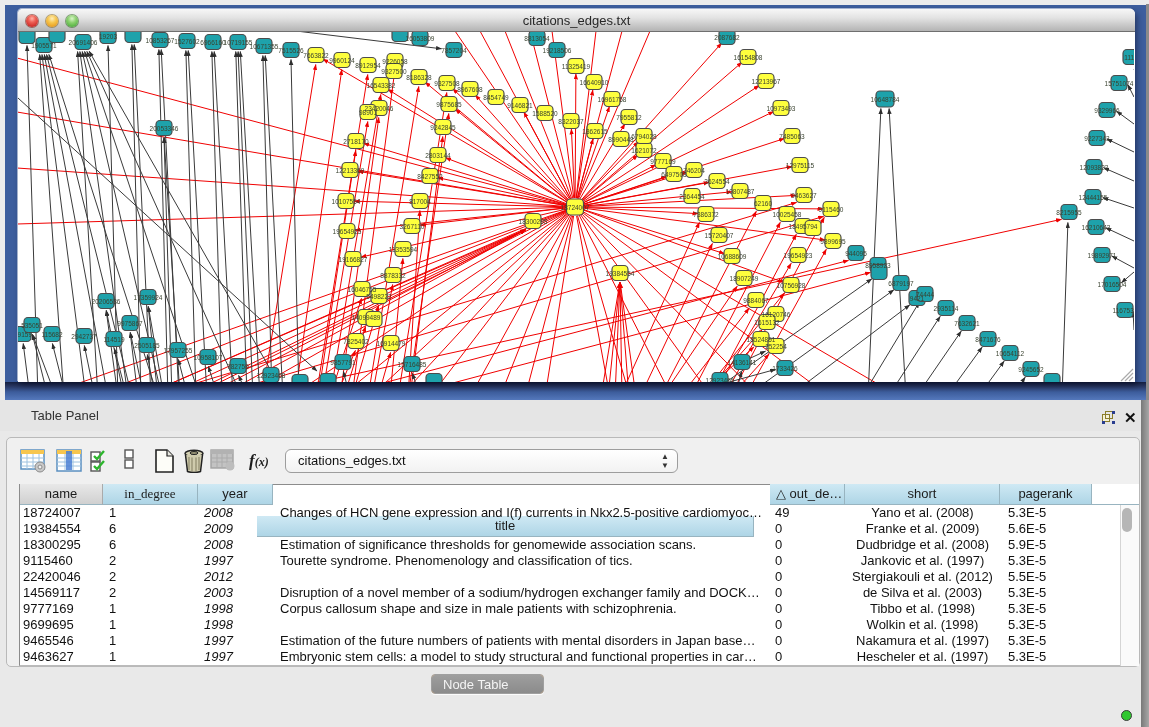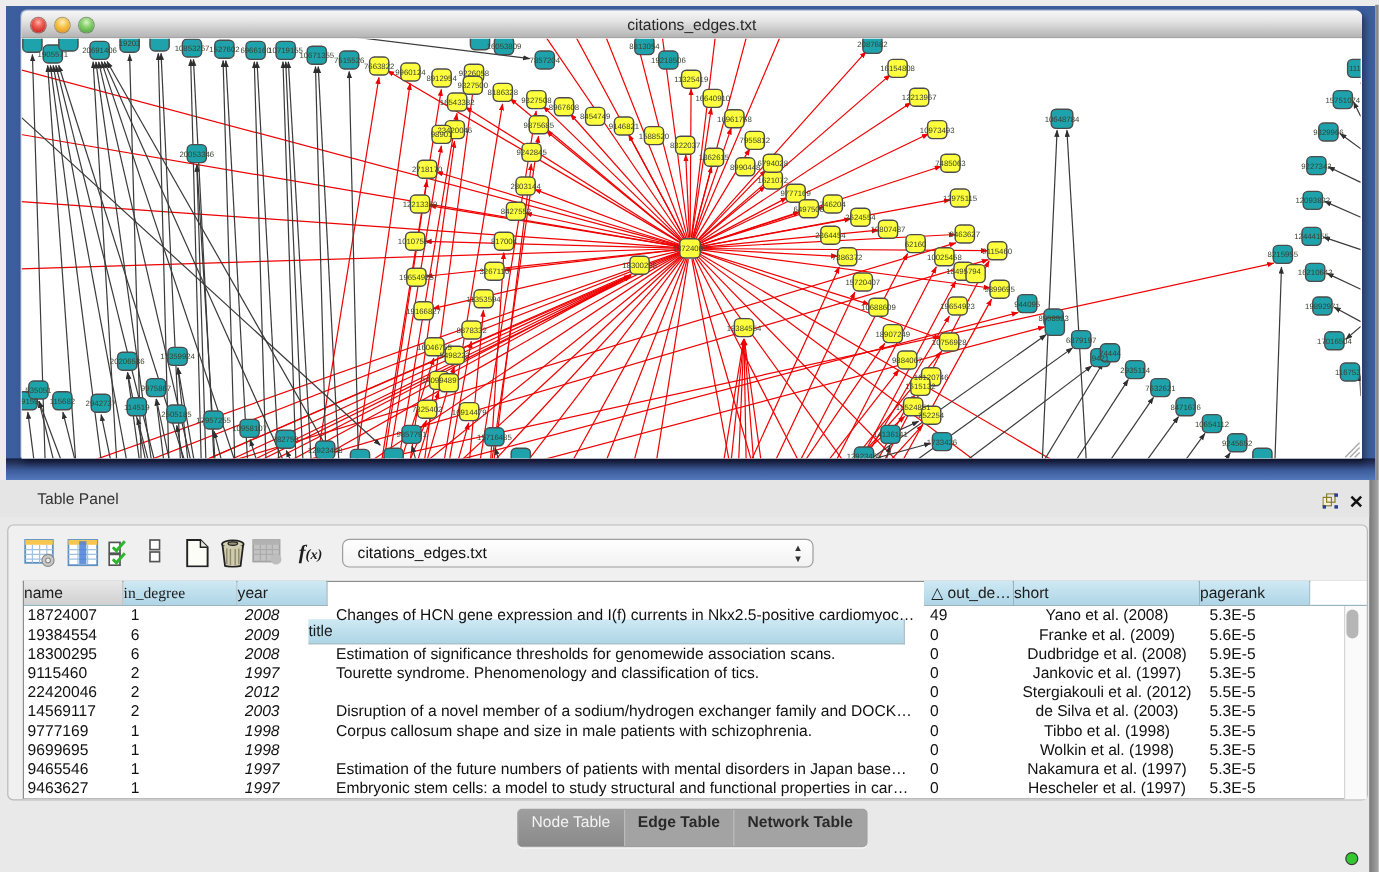--- a/index.html
+++ b/index.html
@@ -39,21 +39,21 @@
 .ticon { position:absolute; top:449px; }
 #combo { left:285px; top:449px; width:393px; height:24px; background:linear-gradient(#ffffff,#f2f2f2);
   border:1px solid #9d9d9d; border-radius:6px; font-size:13px; color:#111; line-height:22px;
   padding-left:12px; }
 #combo .arrows { position:absolute; right:8px; top:2px; font-size:8px; color:#333; line-height:9px; text-align:center; }
 
 #table { left:19px; top:484px; width:1120px; height:182px; background:#fff;
   border-top:1px solid #8c8c8c; border-left:1px solid #8c8c8c; border-right:1px solid #9a9a9a; border-bottom:1px solid #bbb; }
 .th { position:absolute; top:484px; height:21px; background:linear-gradient(#cfe9f4,#aed5e6);
   border-right:1px solid #98b4c0; border-bottom:1px solid #98b4c0; font-size:13px; color:#1c1c1c;
-  text-align:left; line-height:20px; }
+  text-align:center; line-height:20px; }
 #th0 { left:20px;  width:83px;  background:linear-gradient(#e8e8e8,#d0d0d0); border-right:1px solid #aaa; }
 #th1 { left:103px; width:95px;font-family:Liberation Serif, serif; }
 #th2 { left:198px; width:75px; }
 #th3 { left:257px; width:497px;margin-top:32px; }
 #th4 { left:770px; width:75px; text-align:left; padding-left:6px; }
 #th5 { left:845px; width:155px; }
 #th6 { left:1000px; width:92px; }
 #th7 { left:1092px; width:47px; background:#fff; border-right:none; border-bottom:1px solid #98b4c0; }
 .trow { position:absolute; left:19px; width:1073px; height:16px; font-size:13px; color:#111; }
 .trow span { position:absolute; top:0; white-space:nowrap; overflow:hidden; }
@@ -61,23 +61,23 @@
 .c1 { left:90px; width:80px; }
 .c2 { left:185px; width:70px;font-style:italic; }
 .c3 { left:261px; width:495px; }
 .c4 { left:756px; width:70px; }
 .c5 { left:826px; width:155px; text-align:center; }
 .c6 { left:989px; width:92px; }
 #sbar { left:1120px; top:505px; width:19px; height:161px; background:#fafafa; border-left:1px solid #d5d5d5; }
 #sthumb { left:1122px; top:508px; width:10px; height:24px; border-radius:5px; background:#b6b6b6; }
 
 
-#tabs { left:431px; top:674px; height:32px; display:flex; border:1px solid #9f9f9f;
-  border-radius:4px; overflow:hidden; background:#a3a3a3;
-  box-shadow:0 1px 0 rgba(255,255,255,.8); }
+#tabs { left:431px; top:674px; height:20px; display:flex; border:1px solid #9f9f9f;
+  border-radius:4px; overflow:hidden; background:#fdba74;
+  box-shadow:0 1px 0 rgba(255,255,255,.8);flex-direction:column; }
 .tab { font-size:13px; font-weight:bold; padding:0 11px; line-height:19px; color:#2a2a2a; border-left:1px solid #bbb; }
 #tab1 { background:linear-gradient(#9e9e9e,#8a8a8a); color:#f4f4f4; border-left:none; font-weight:normal; }
 #mem { right:32px; top:710px; position:absolute; font-size:9px; color:#222;margin-top:23px; }
 #memdot { left:1121px; top:710px; width:11px; height:11px; border-radius:50%;
   background:#31c831; border:1px solid #3c3c3c; }
 
 
 #flt { left:1102px; top:411px; width:13px; height:13px; }
 #cls { left:1124px; top:409px; font-size:15px; font-weight:bold; color:#111; }
 </style></head>

